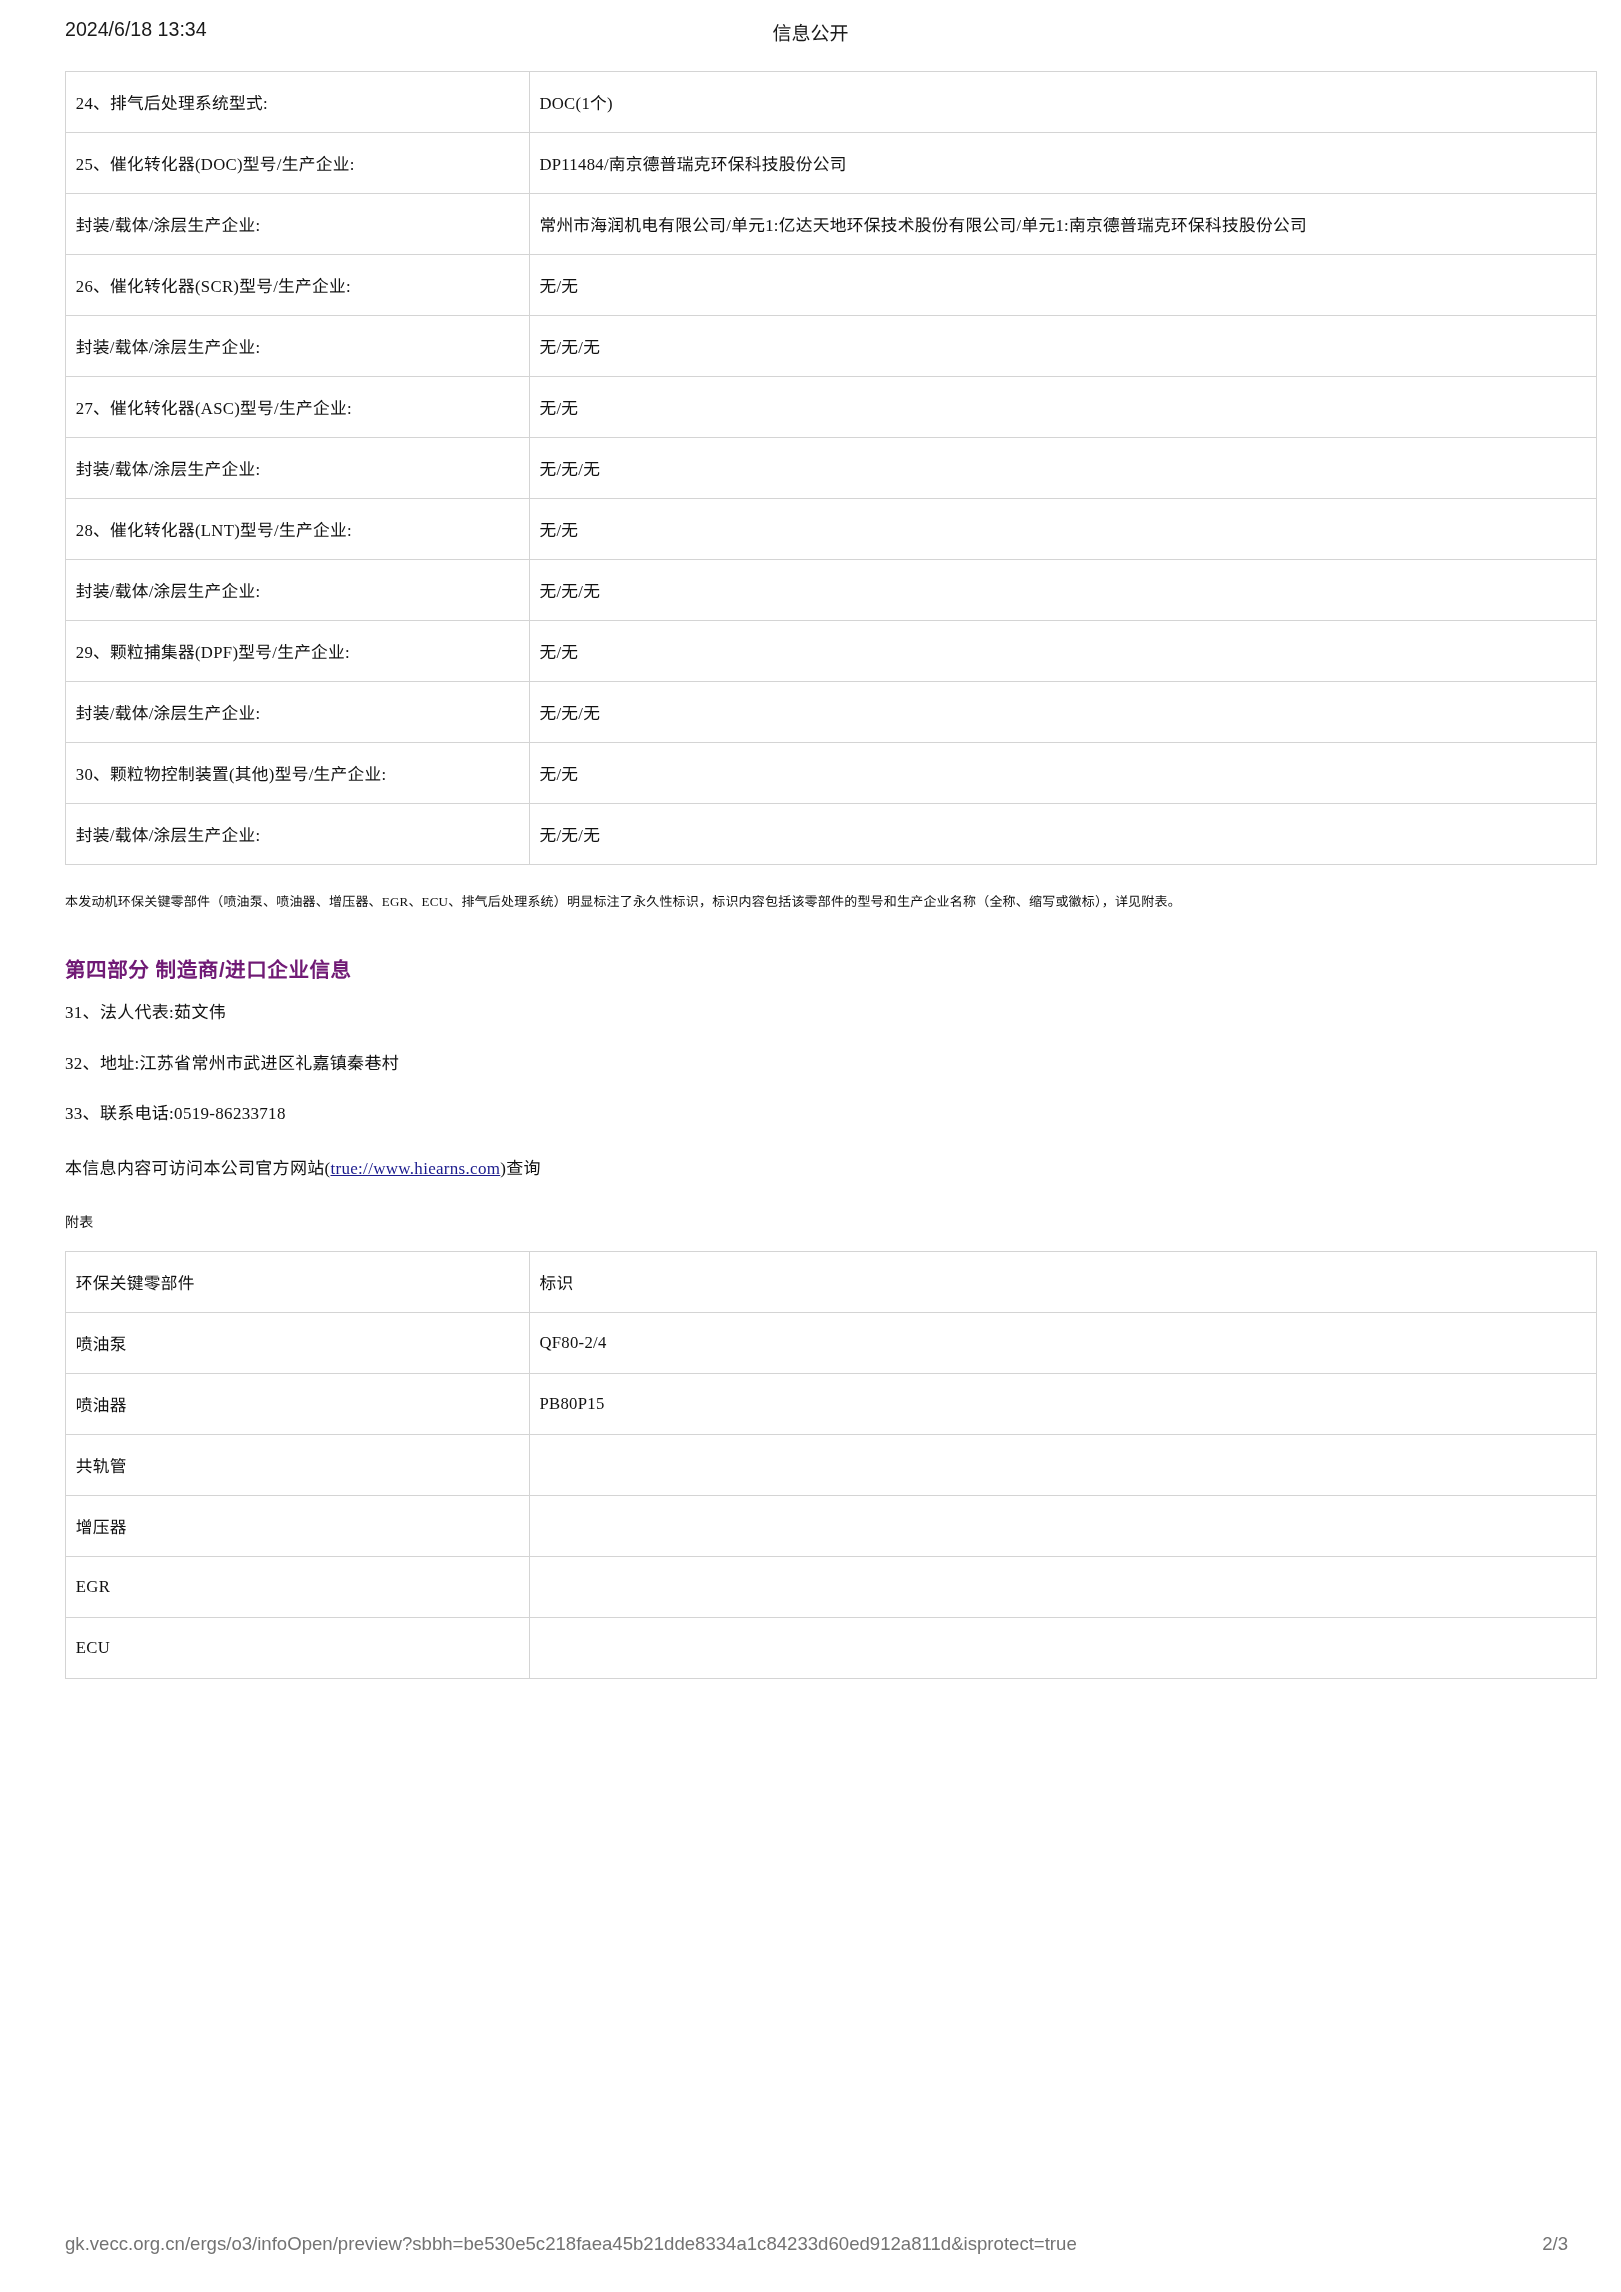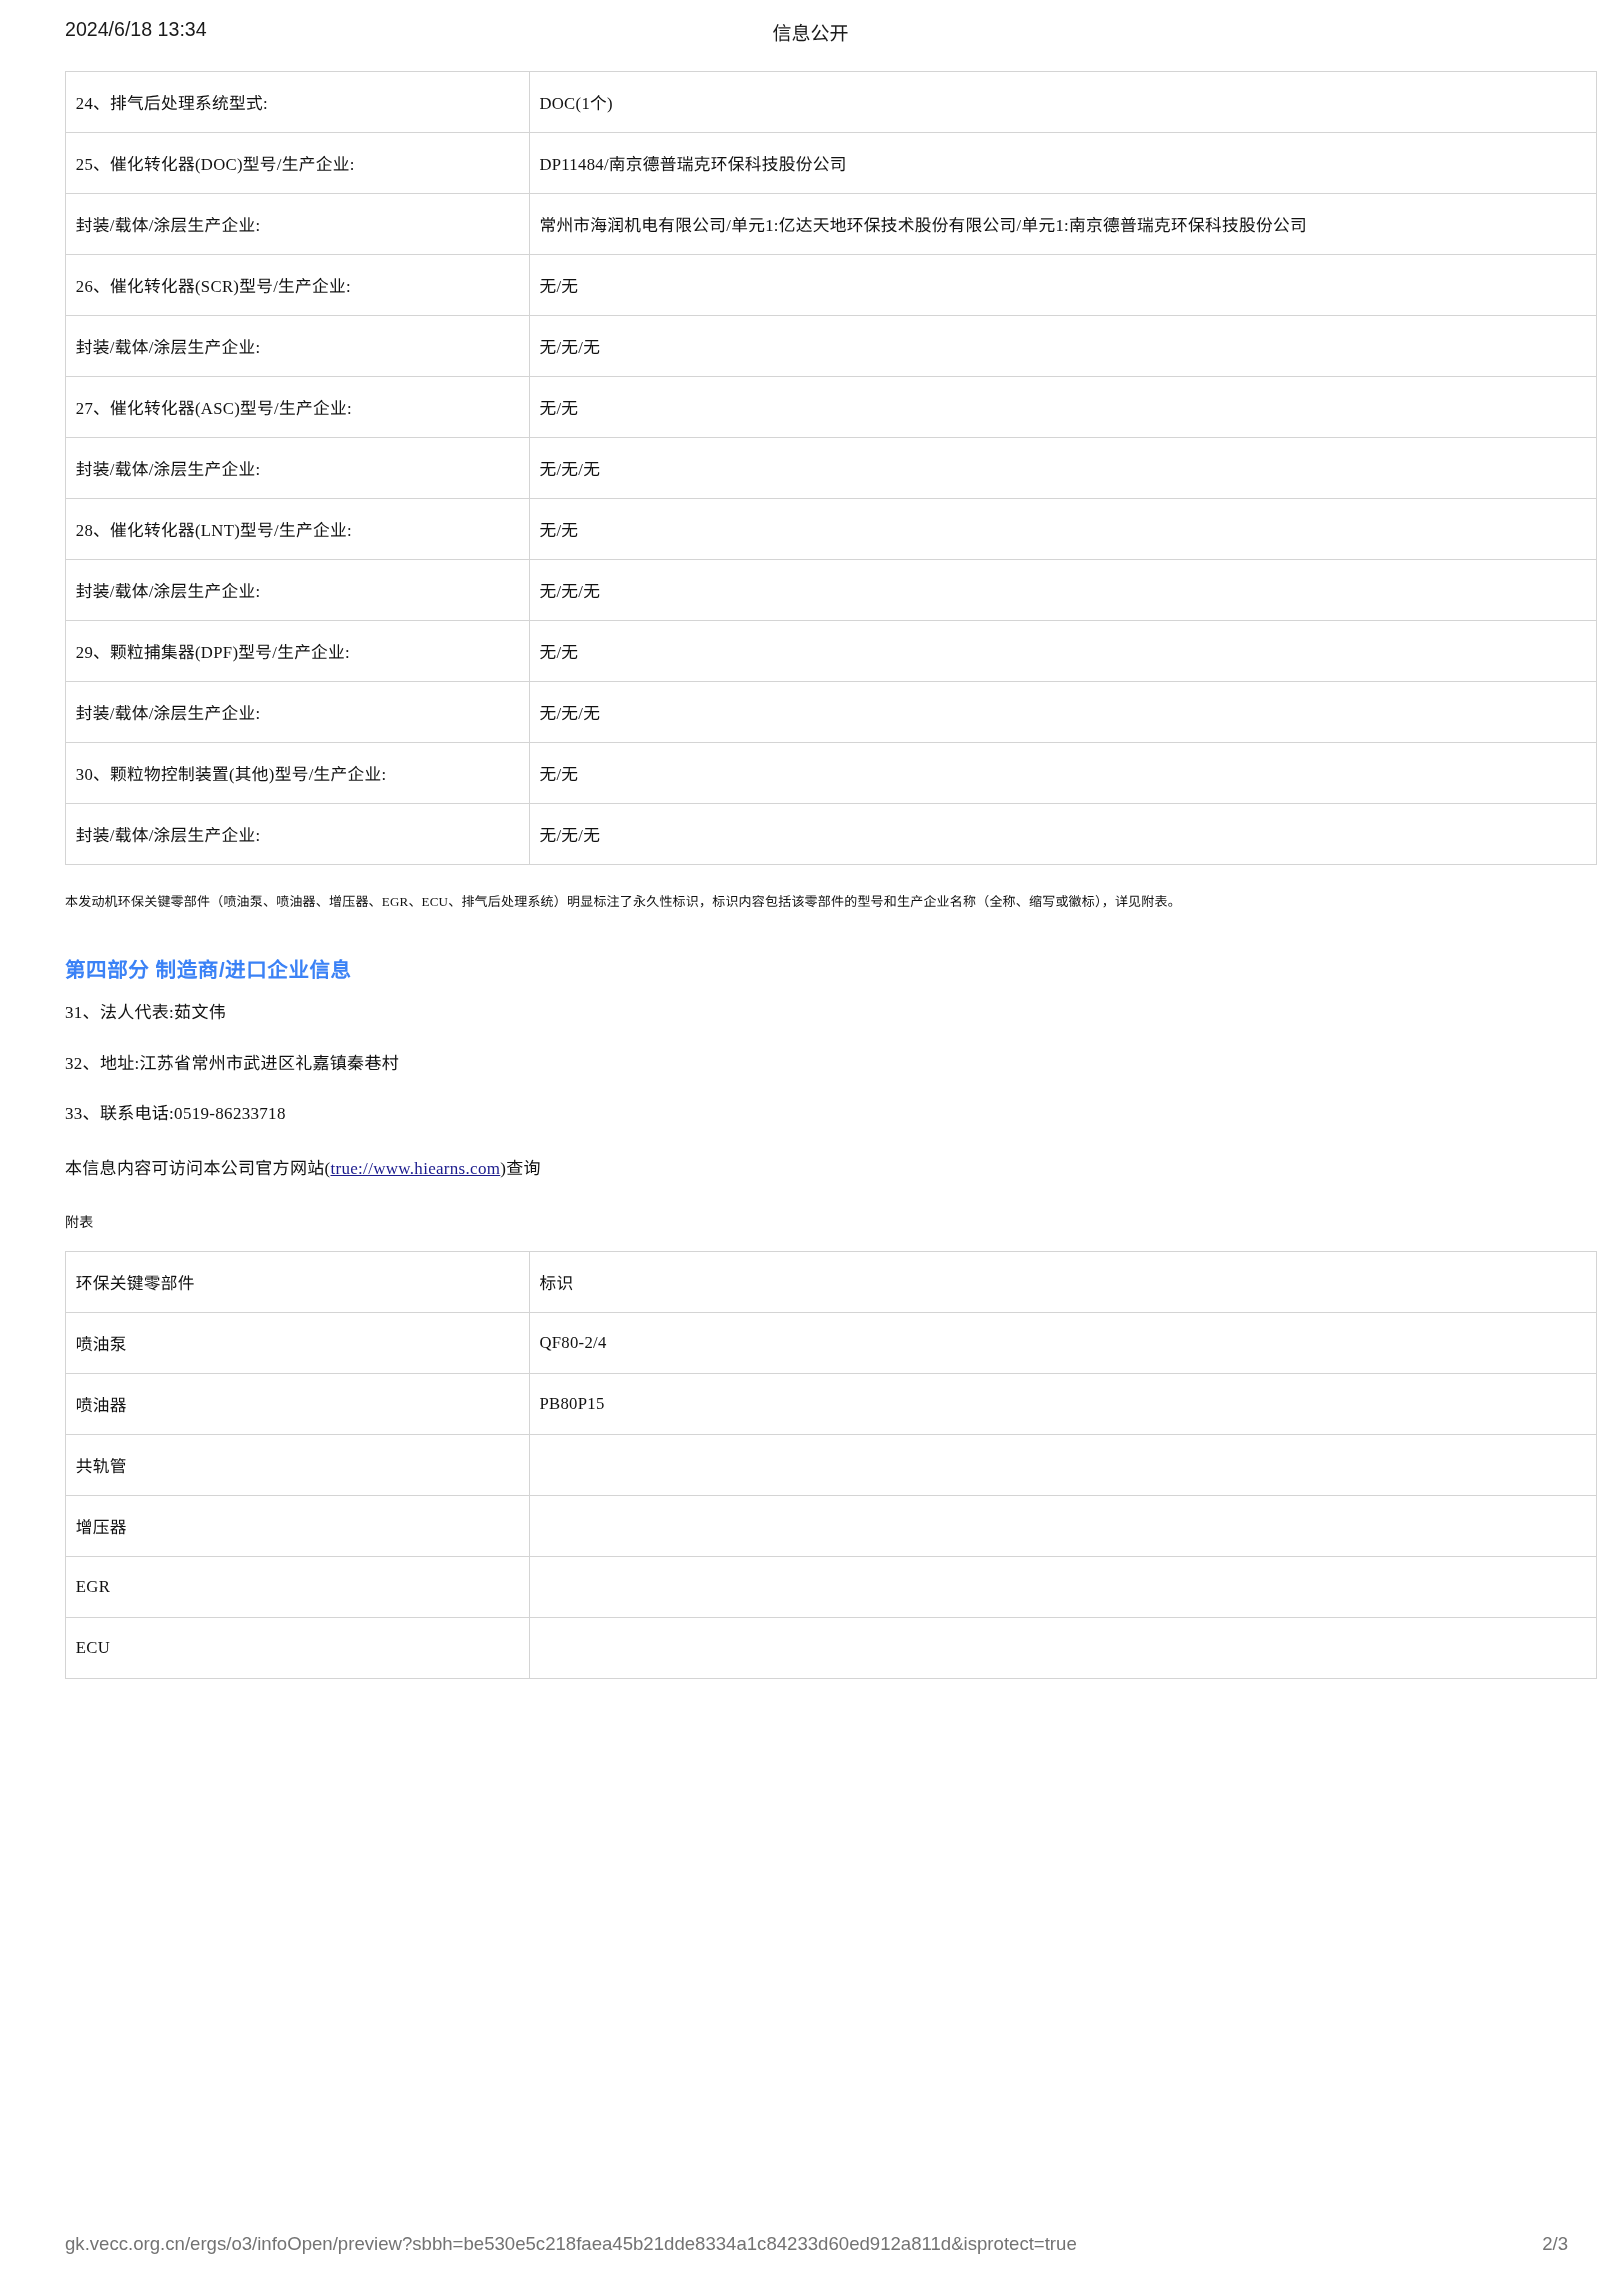--- a/index.html
+++ b/index.html
@@ -102,21 +102,21 @@
   
   .para {
     font-size: 13px;
     line-height: 37px;
     color: #111;
     margin-top: 17.6px;
     letter-spacing: 0.2px;
     text-align: justify;
   }
   .section-title {
-    color: #3b82f6;
+    color: #701a75;
     font-family: "Liberation Sans", sans-serif;
     font-weight: bold;
     font-size: 20.6px;
     margin-top: 33px;
     margin-bottom: 13.7px;
     letter-spacing: 0.5px;
   }
   .line-item {
     font-size: 17px;
     line-height: 29px;

